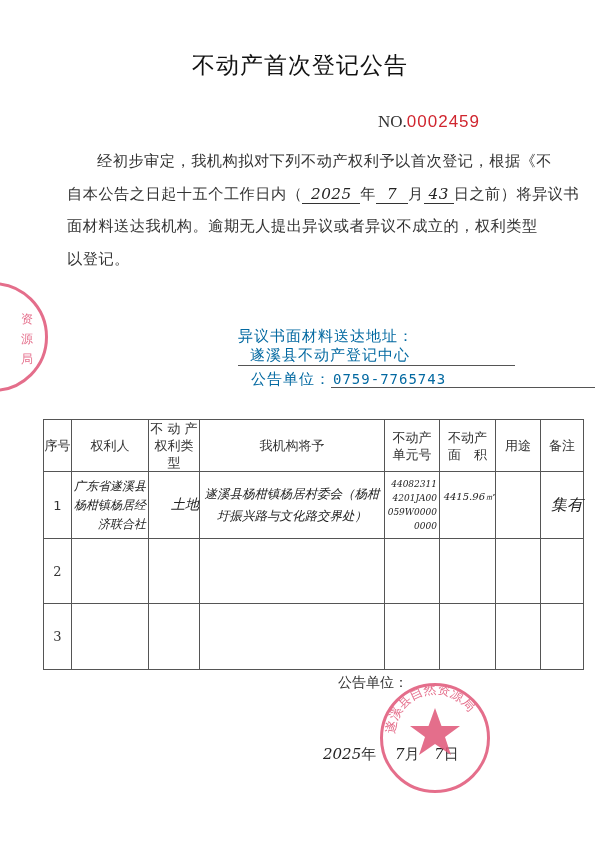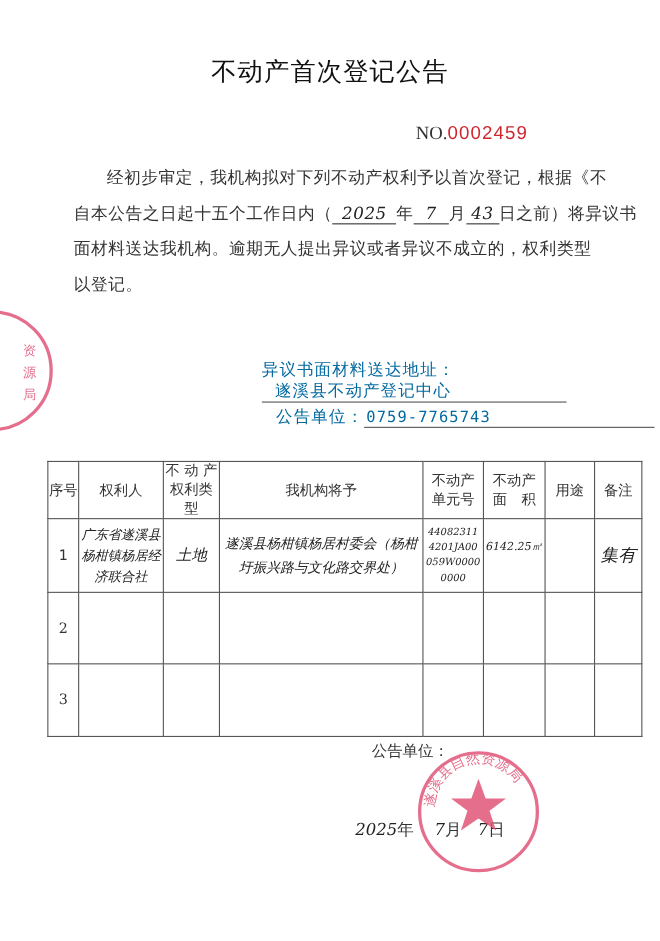--- a/index.html
+++ b/index.html
@@ -12,21 +12,21 @@
   .para{left:43px;width:532px;top:145px;font-size:15.2px;line-height:32.5px;letter-spacing:0.5px;color:#333;margin-left:24px;}
   .para p{margin:0;}
   .indent{text-indent:30px;}
   .hw{font-family:"DejaVu Serif",serif;font-style:italic;color:#222;display:inline-block;border-bottom:1px solid #333;text-align:center;line-height:18px;text-indent:0;}
   .line-row{font-size:15px;color:#0369a1;letter-spacing:1px;}
   .addr{left:238px;top:327px;}
   .contact{left:251px;top:370px;}
   .uline{display:inline-block;border-bottom:1.5px solid #555;}
   table{position:absolute;left:43px;top:419px;border-collapse:collapse;font-family:"DejaVu Sans","Liberation Sans",sans-serif;font-size:13px;color:#333;}
   td,th{border:1.5px solid #555;padding:0;text-align:center;vertical-align:middle;font-weight:normal;}
-  .hwc{font-family:"DejaVu Serif",serif;font-style:italic;color:#222;}
+  .hwc{font-family:"DejaVu Serif",serif;font-style:italic;color:#222;text-align:right;}
   .stamp{border-radius:50%;border:3px solid #e05577;color:#e05577;opacity:0.85;}
   .footer-label{left:338px;top:674px;font-size:14px;color:#333;}
   .footer-date{left:323px;top:745px;font-size:15px;color:#333;}
 </style>
 </head>
 <body>
 
 <div class="abs title">不动产首次登记公告</div>
 
 <div class="abs serial">
@@ -68,21 +68,21 @@
         </th>
     <th style="width:44px">用途</th>
     <th style="width:42px">备注</th>
   </tr>
   <tr style="height:67px">
     <td>1</td>
     <td class="hwc" style="font-size:12px;line-height:19px;padding:0 2px">广东省遂溪县杨柑镇杨居经济联合社</td>
     <td class="hwc" style="font-size:14px">土地</td>
     <td class="hwc" style="font-size:12.5px;line-height:22px;text-align:center;padding:0 3px">遂溪县杨柑镇杨居村委会（杨柑圩振兴路与文化路交界处）</td>
     <td class="hwc" style="font-size:9px;line-height:14px;word-break:break-all;padding:0 2px">440823114201JA00059W00000000</td>
-    <td class="hwc" style="font-size:10px;vertical-align:top;padding-top:18px">6142.25㎡</td>
+    <td class="hwc" style="font-size:10px;vertical-align:top;padding-top:18px">4415.96㎡</td>
     <td></td>
     <td class="hwc" style="font-size:16px">集有</td>
   </tr>
   <tr style="height:65px">
     <td style="font-family:'DejaVu Serif',serif">2</td>
     <td></td>
     <td></td>
     <td></td>
     <td></td>
     <td></td>

